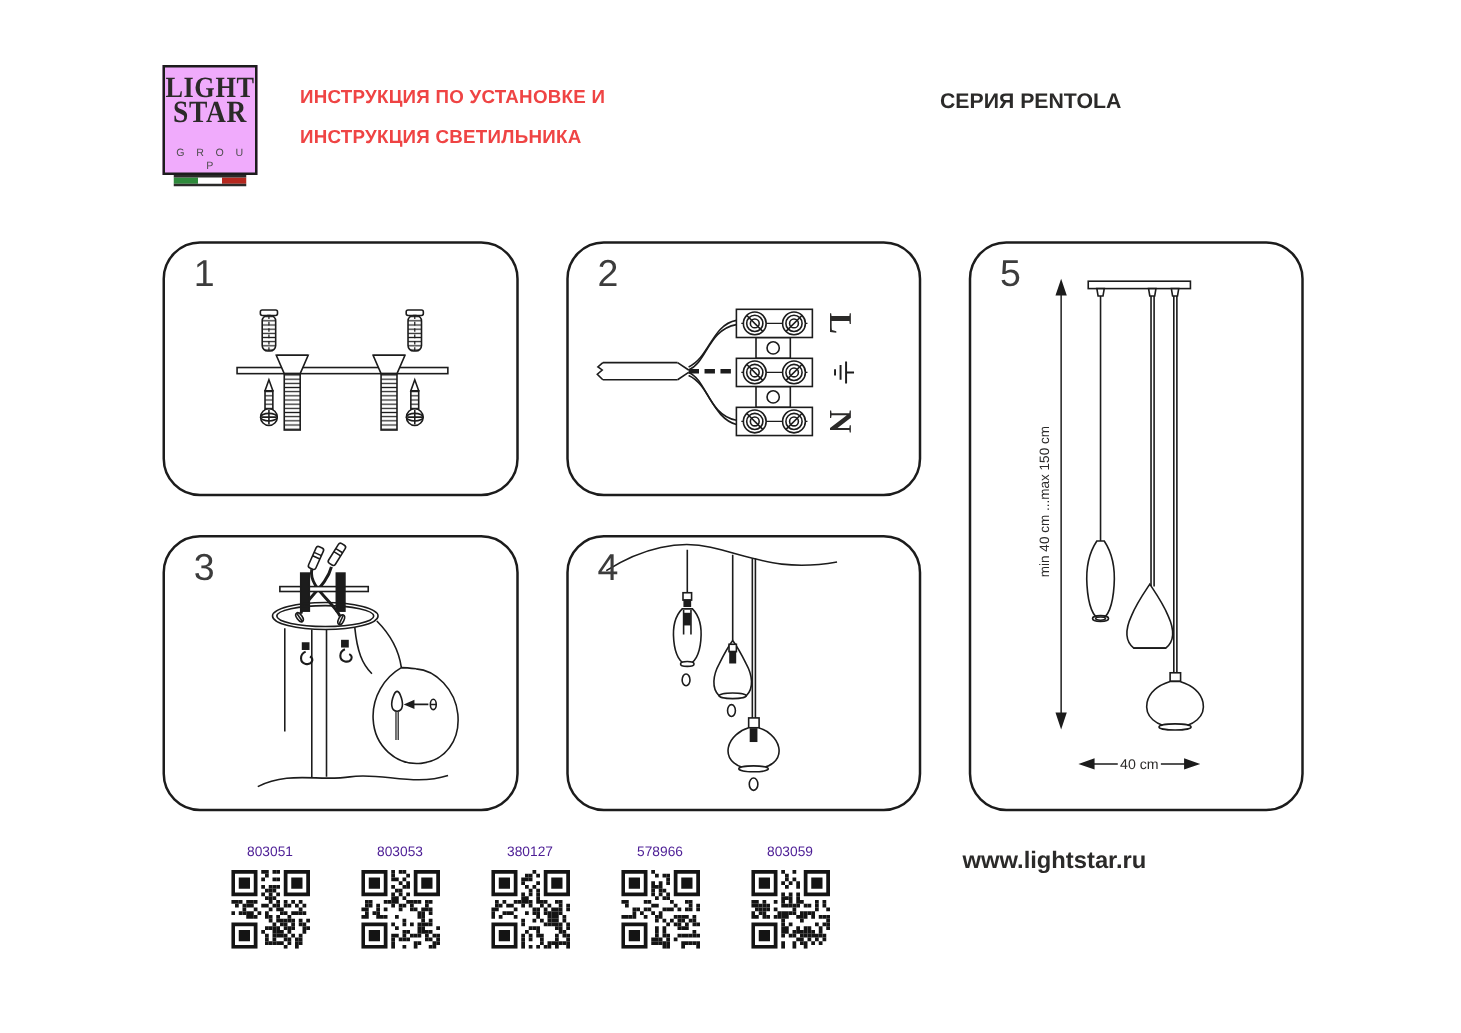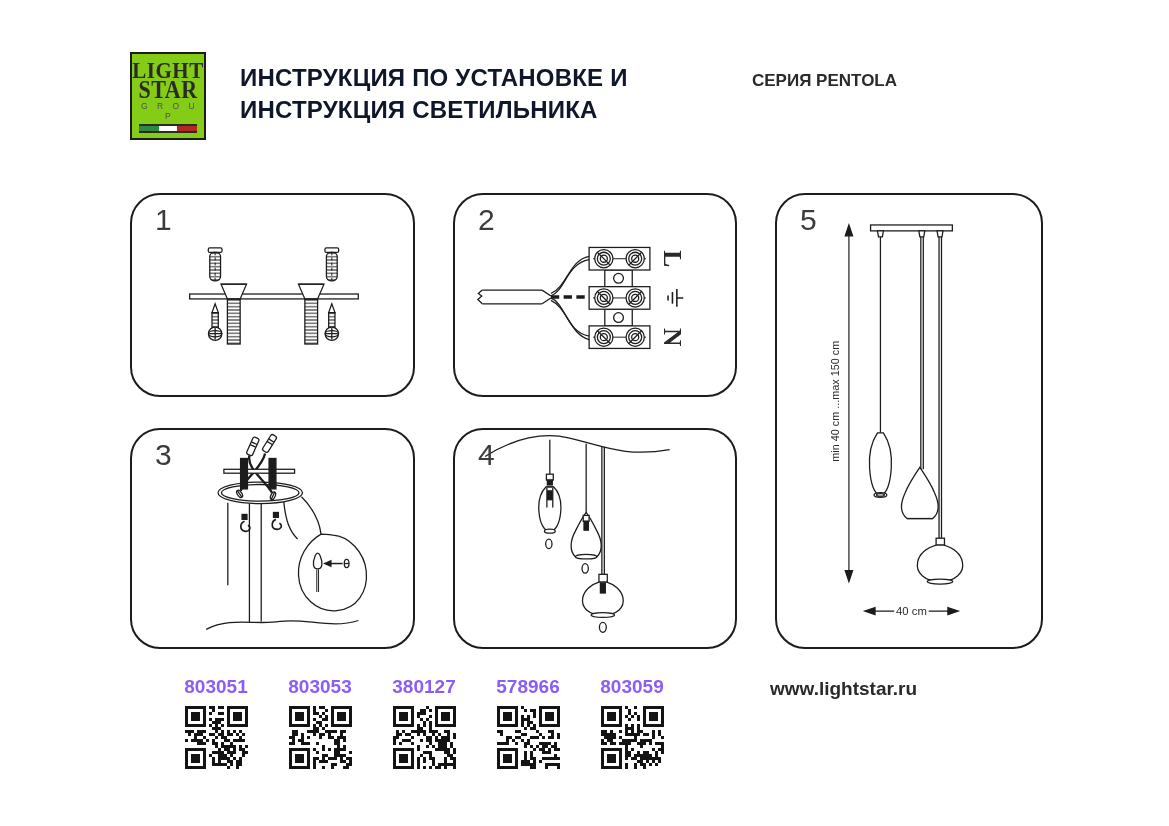--- a/index.html
+++ b/index.html
@@ -2,45 +2,45 @@
 <html><head>
 <meta charset="utf-8">
 <style>
   html,body{margin:0;padding:0;background:#fff}
   body{width:1169px;height:826px;position:relative;overflow:hidden;
        font-family:"Liberation Sans",sans-serif;color:#2b2a29;
        -webkit-font-smoothing:antialiased}
   .abs{position:absolute}
   
   #logo-box{left:130px;top:52px;width:76px;height:88px;border:2px solid #1c1c1c;
-            box-sizing:border-box;text-align:center;background:#84cc16}
+            box-sizing:border-box;text-align:center;background:#f0abfc}
   .logo-word{font-family:"Liberation Serif",serif;font-weight:bold;color:#2b2a29;
              font-size:21px;line-height:19px;letter-spacing:.5px;transform:scaleY(1.12)}
   .logo-word.star{font-size:22px}
   #logo-box .first{margin-top:7px}
-  .logo-group{font-size:8.5px;letter-spacing:3.5px;color:#4f4f4f;margin-top:2px;padding-left:3px}
+  .logo-group{font-size:8.5px;letter-spacing:3.5px;color:#4f4f4f;margin-top:18px;padding-left:3px}
   .logo-flag{width:58px;height:9px;margin:3px auto 0;box-sizing:border-box;
              border-top:2px solid #2b2a29;border-bottom:2px solid #2b2a29}
-  #page-title{left:240px;top:62px;font-size:24px;font-weight:bold;line-height:32px;
-              color:#0f172a;letter-spacing:.2px}
+  #page-title{left:240px;top:62px;font-size:15px;font-weight:bold;line-height:32px;
+              color:#ef4444;letter-spacing:.2px}
   #series-header{left:752px;top:66px;width:296px;font-weight:bold;
                  font-size:17px;line-height:30px;color:#2b2a29}
   
   .panel{position:absolute;border:2px solid #1c1c1c;border-radius:30px;background:#fff;
          box-sizing:border-box}
   #p1{left:130px;top:193px;width:285px;height:204px}
   #p2{left:453px;top:193px;width:284px;height:204px}
   #p3{left:130px;top:428px;width:285px;height:221px}
   #p4{left:453px;top:428px;width:284px;height:221px}
   #p5{left:775px;top:193px;width:268px;height:456px}
   .step-num{position:absolute;left:23px;top:8px;font-size:30px;color:#3c3c3c}
   .illus{position:absolute;left:0;top:0;width:100%;height:100%}
   
   .article-col{position:absolute;top:676px;width:104px;text-align:center}
-  .article-code{font-size:19px;font-weight:bold;color:#8b5cf6}
+  .article-code{font-size:11px;font-weight:normal;color:#4c1d95}
   .qr{width:63px;height:63px;margin:8px auto 0}
   #website{left:770px;top:678px;width:260px;text-align:left;font-size:19px;
            font-weight:bold;color:#2b2a29}
   svg text{font-family:"Liberation Sans",sans-serif;fill:#2b2a29}
   svg .serifLbl{font-family:"Liberation Serif",serif;font-weight:bold;font-size:26px}
 </style>
 </head>
 <body>
 
 <div id="logo-box" class="abs">

